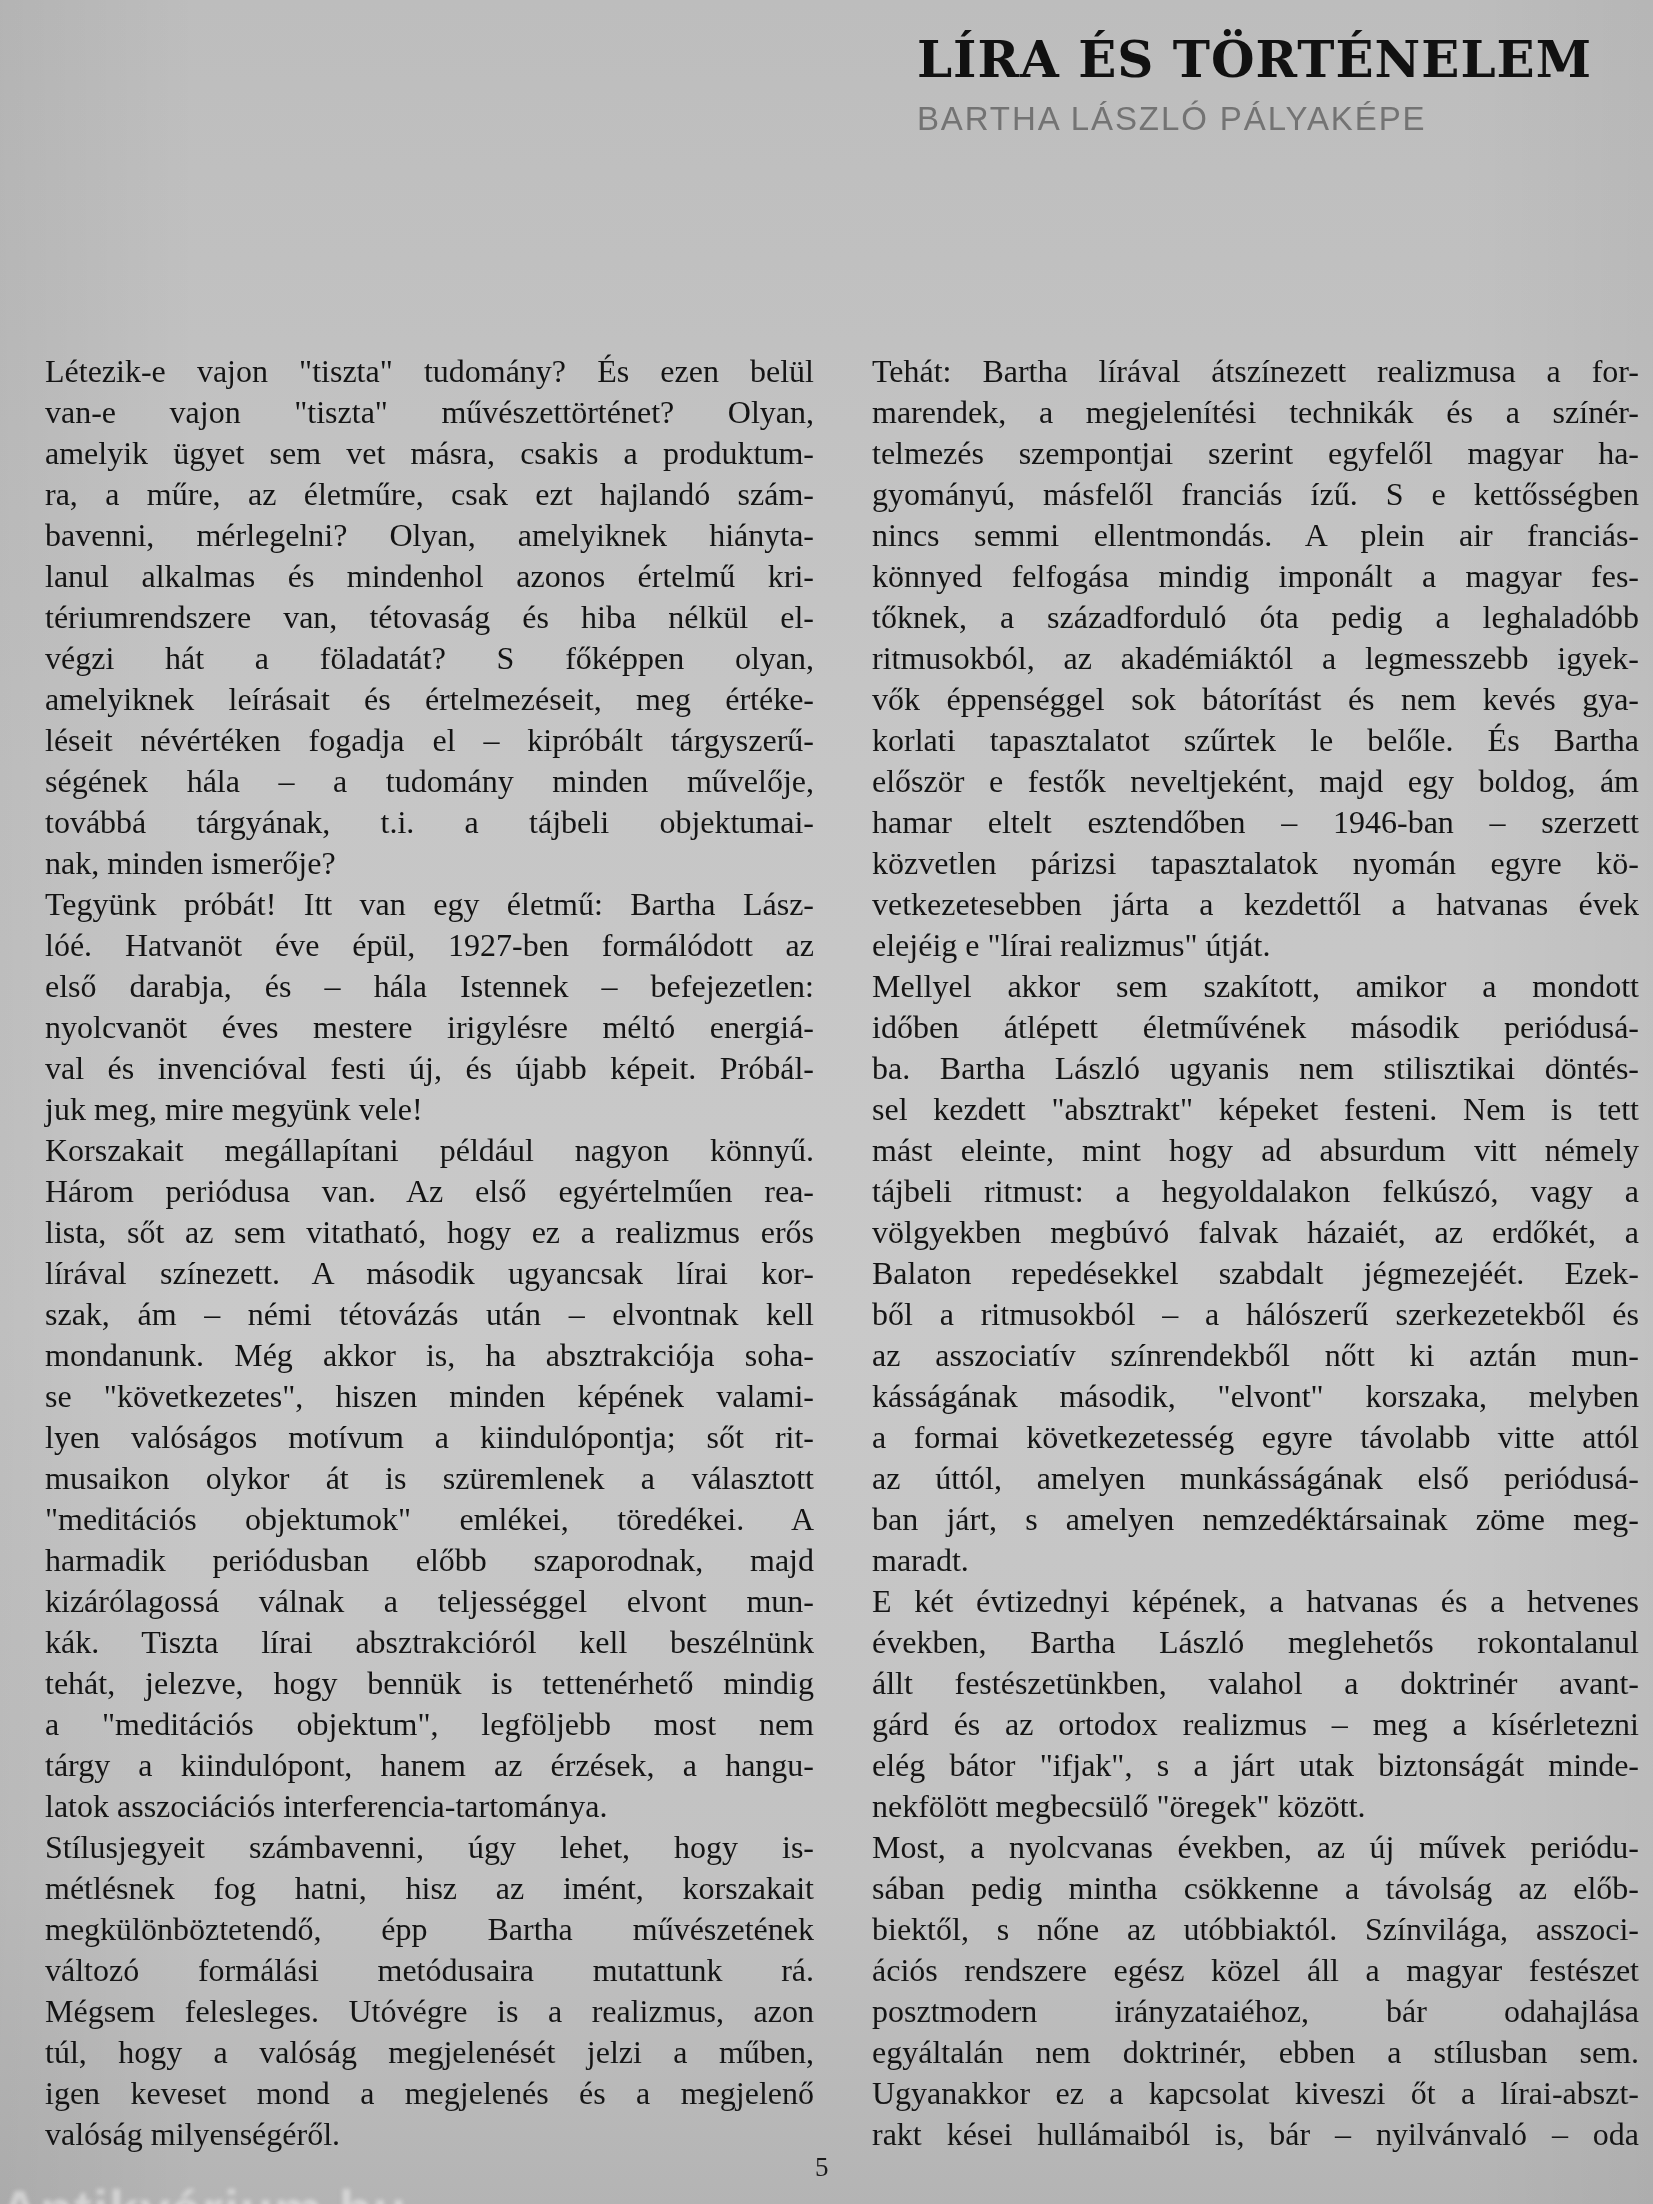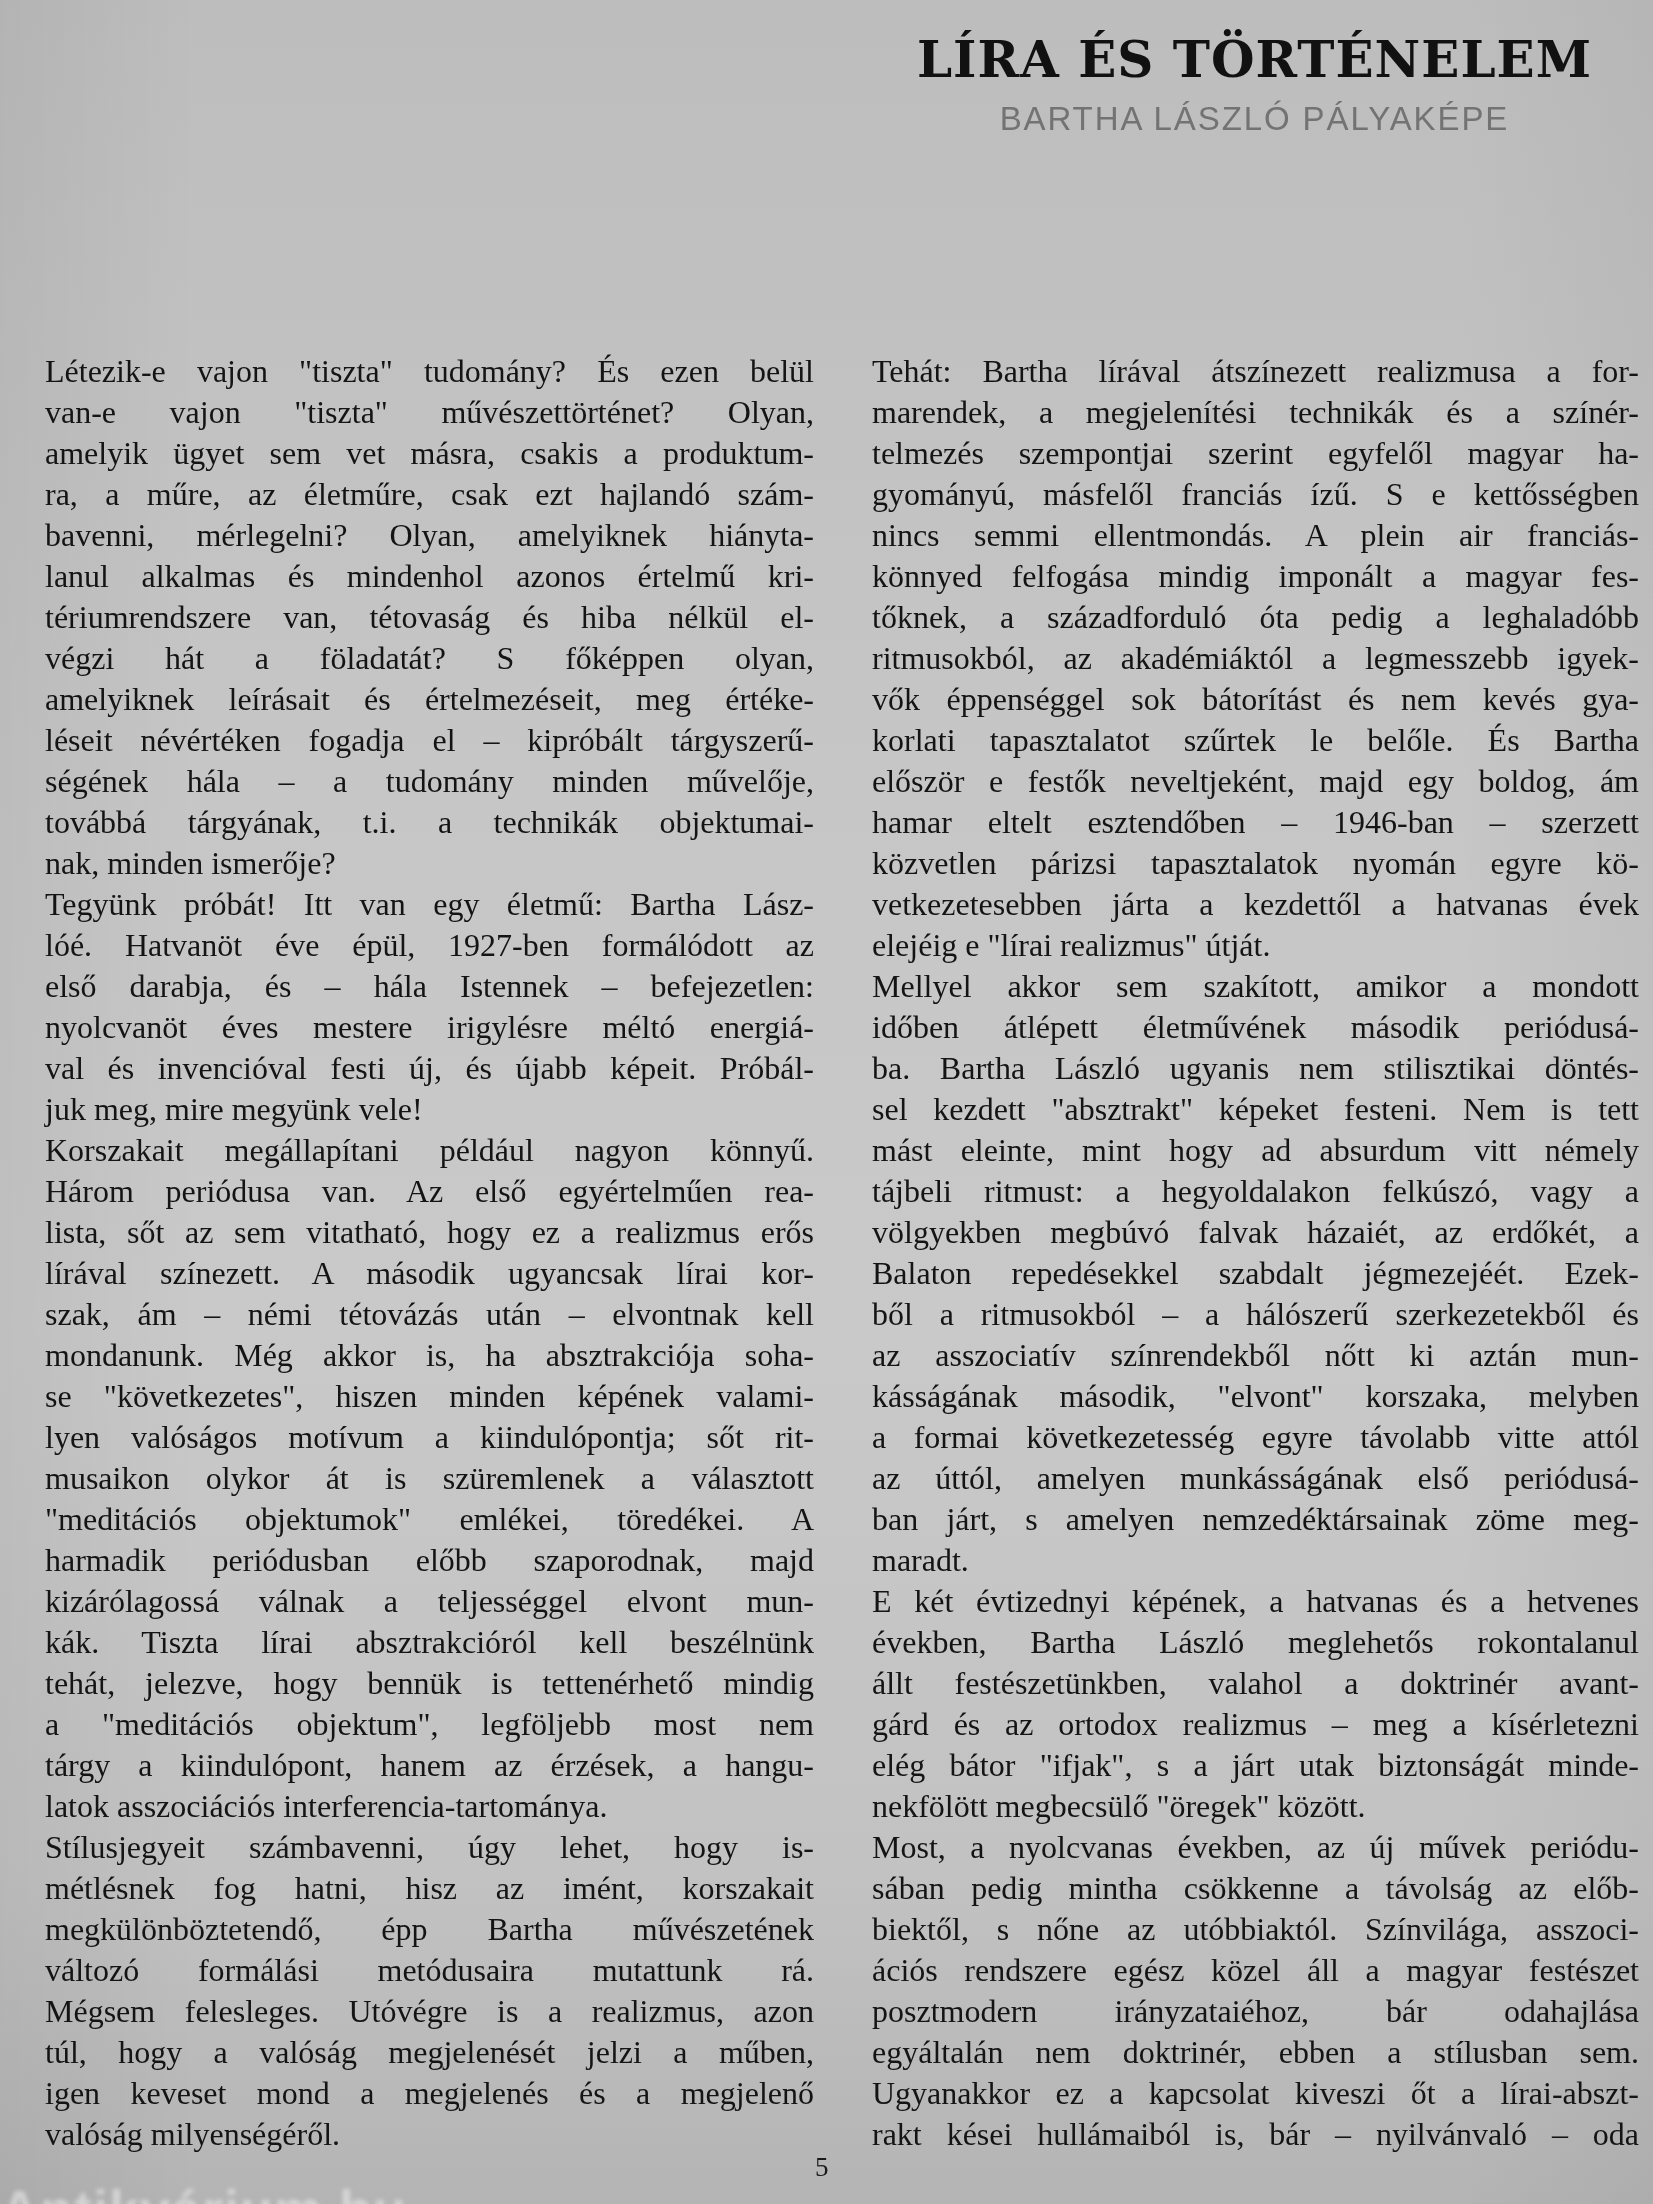--- a/index.html
+++ b/index.html
@@ -18,21 +18,21 @@
   .page-vignette {
     position: absolute;
     inset: 0;
     background: linear-gradient(90deg, rgba(0,0,0,0.05) 0%, rgba(0,0,0,0) 12%, rgba(0,0,0,0) 88%, rgba(0,0,0,0.04) 100%);
     pointer-events: none;
   }
   .header {
     position: absolute;
     right: 62px;
     top: 29px;
-    text-align: center;
+    text-align: left;
   }
   .title {
     font-family: "DejaVu Serif", "Liberation Serif", serif;
     font-weight: bold;
     font-size: 50px;
     letter-spacing: 1px;
     line-height: 62px;
     color: #111;
     margin: 0;
   }
@@ -119,21 +119,21 @@
     <span class="line"><span class="line-inner">van-e vajon "tiszta" művészettörténet? Olyan,</span></span>
     <span class="line"><span class="line-inner">amelyik ügyet sem vet másra, csakis a produktum-</span></span>
     <span class="line"><span class="line-inner">ra, a műre, az életműre, csak ezt hajlandó szám-</span></span>
     <span class="line"><span class="line-inner">bavenni, mérlegelni? Olyan, amelyiknek hiányta-</span></span>
     <span class="line"><span class="line-inner">lanul alkalmas és mindenhol azonos értelmű kri-</span></span>
     <span class="line"><span class="line-inner">tériumrendszere van, tétovaság és hiba nélkül el-</span></span>
     <span class="line"><span class="line-inner">végzi hát a föladatát? S főképpen olyan,</span></span>
     <span class="line"><span class="line-inner">amelyiknek leírásait és értelmezéseit, meg értéke-</span></span>
     <span class="line"><span class="line-inner">léseit névértéken fogadja el – kipróbált tárgyszerű-</span></span>
     <span class="line"><span class="line-inner">ségének hála – a tudomány minden művelője,</span></span>
-    <span class="line"><span class="line-inner">továbbá tárgyának, t.i. a technikák objektumai-</span></span>
+    <span class="line"><span class="line-inner">továbbá tárgyának, t.i. a tájbeli objektumai-</span></span>
     <span class="line last"><span class="line-inner">nak, minden ismerője?</span></span>
     <span class="line"><span class="line-inner">Tegyünk próbát! Itt van egy életmű: Bartha Lász-</span></span>
     <span class="line"><span class="line-inner">lóé. Hatvanöt éve épül, 1927-ben formálódott az</span></span>
     <span class="line"><span class="line-inner">első darabja, és – hála Istennek – befejezetlen:</span></span>
     <span class="line"><span class="line-inner">nyolcvanöt éves mestere irigylésre méltó energiá-</span></span>
     <span class="line"><span class="line-inner">val és invencióval festi új, és újabb képeit. Próbál-</span></span>
     <span class="line last"><span class="line-inner">juk meg, mire megyünk vele!</span></span>
     <span class="line"><span class="line-inner">Korszakait megállapítani például nagyon könnyű.</span></span>
     <span class="line"><span class="line-inner">Három periódusa van. Az első egyértelműen rea-</span></span>
     <span class="line"><span class="line-inner">lista, sőt az sem vitatható, hogy ez a realizmus erős</span></span>

